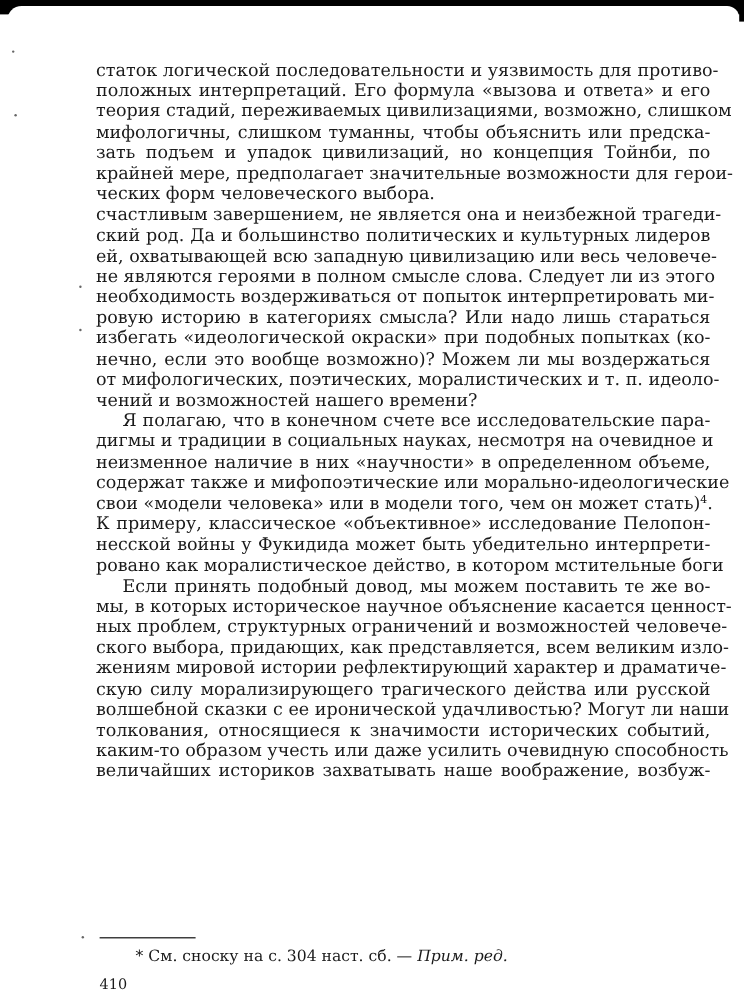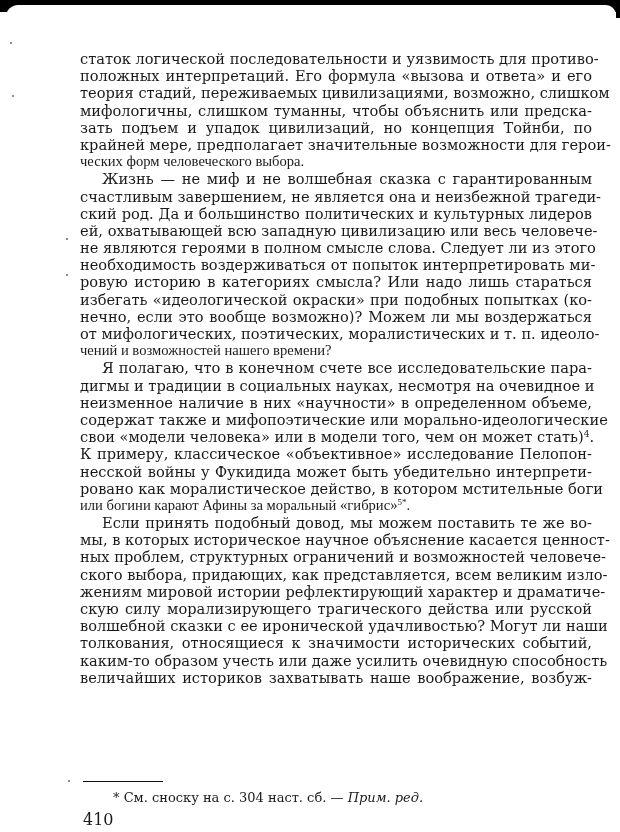--- a/index.html
+++ b/index.html
@@ -20,33 +20,33 @@
     position: absolute; right: 0; top: 6px; width: 4px; height: 12px; background: #000;
   }
   .page-body {
     position: absolute; left: 80px; top: 50px; width: 512px;
     font-size: 14.6px; line-height: 17.2px;
   }
   .line {
     display: block; white-space: nowrap; text-align: justify; text-align-last: justify;
     height: 17.2px; overflow: visible;
   }
-  .line.last { text-align-last: left; font-family: Liberation Serif, serif; }
+  .line.last { text-align-last: left; }
   .line.indent { padding-left: 22px; }
   sup { font-size: 9px; line-height: 0; vertical-align: 5px; }
   .footnote-rule {
     position: absolute; left: 83px; top: 781px; width: 80px; height: 0;
     border-top: 1.5px solid #111;
   }
   .footnote {
     position: absolute; left: 113px; top: 790px; font-size: 13px; line-height: 16px; white-space: nowrap;
   }
   .footnote i { font-style: italic; }
   .page-number {
-    position: absolute; left: 83px; top: 812px; font-size: 16px; line-height: 16px;
+    position: absolute; left: 83px; top: 812px; font-size: 12px; line-height: 16px;
   }
   .speck { position: absolute; width: 2px; height: 2px; background: #666; border-radius: 1px; }
 </style>
 </head>
 <body>
 
 <div class="top-border"></div>
 <div class="top-border-curve"></div>
 <div class="top-edge-right"></div>
 
@@ -54,42 +54,40 @@
     <div>
       <span class="line"><span>статок логической последовательности и уязвимость для противо-</span></span>
       <span class="line"><span>положных интерпретаций. Его формула «вызова и ответа» и его</span></span>
       <span class="line"><span>теория стадий, переживаемых цивилизациями, возможно, слишком</span></span>
       <span class="line"><span>мифологичны, слишком туманны, чтобы объяснить или предска-</span></span>
       <span class="line"><span>зать подъем и упадок  цивилизаций,  но концепция Тойнби, по</span></span>
       <span class="line"><span>крайней мере, предполагает значительные возможности для герои-</span></span>
       <span class="line last"><span>ческих форм человеческого выбора.</span></span>
     </div>
     <div>
-      <span class="line indent"><span>Жизнь — не миф и не волшебная  сказка  с гарантированным</span></span>
       <span class="line"><span>счастливым завершением, не является она и неизбежной трагеди-</span></span>
       <span class="line"><span>ский род. Да и большинство политических и культурных лидеров</span></span>
       <span class="line"><span>ей, охватывающей всю западную цивилизацию или весь человече-</span></span>
       <span class="line"><span>не являются героями в полном смысле слова. Следует ли из этого</span></span>
       <span class="line"><span>необходимость воздерживаться от попыток интерпретировать ми-</span></span>
       <span class="line"><span>ровую историю  в категориях смысла?  Или надо лишь стараться</span></span>
       <span class="line"><span>избегать «идеологической окраски» при подобных попытках (ко-</span></span>
       <span class="line"><span>нечно, если это вообще возможно)? Можем ли мы воздержаться</span></span>
       <span class="line"><span>от мифологических, поэтических, моралистических и т. п. идеоло-</span></span>
       <span class="line last"><span>чений и возможностей нашего времени?</span></span>
     </div>
     <div>
       <span class="line indent"><span>Я полагаю, что в конечном счете все исследовательские пара-</span></span>
       <span class="line"><span>дигмы и традиции в социальных науках, несмотря на очевидное и</span></span>
       <span class="line"><span>неизменное наличие в них «научности» в определенном объеме,</span></span>
       <span class="line"><span>содержат также и мифопоэтические или морально-идеологические</span></span>
       <span class="line"><span>свои «модели человека» или в модели того, чем он может стать)</span><sup>4</sup><span>.</span></span>
       <span class="line"><span>К примеру, классическое «объективное» исследование Пелопон-</span></span>
       <span class="line"><span>несской войны у Фукидида может быть убедительно интерпрети-</span></span>
       <span class="line"><span>ровано как моралистическое действо, в котором мстительные боги</span></span>
-      <span class="line last"><span>или богини карают Афины за моральный «гибрис»</span><sup>5*</sup><span>.</span></span>
     </div>
     <div>
       <span class="line indent"><span>Если принять подобный довод, мы можем поставить те же во-</span></span>
       <span class="line"><span>мы, в которых историческое научное объяснение касается ценност-</span></span>
       <span class="line"><span>ных проблем, структурных ограничений и возможностей человече-</span></span>
       <span class="line"><span>ского выбора, придающих, как представляется, всем великим изло-</span></span>
       <span class="line"><span>жениям мировой истории рефлектирующий характер и драматиче-</span></span>
       <span class="line"><span>скую силу морализирующего трагического действа  или  русской</span></span>
       <span class="line"><span>волшебной сказки с ее иронической удачливостью? Могут ли наши</span></span>
       <span class="line"><span>толкования, относящиеся  к значимости  исторических событий,</span></span>

